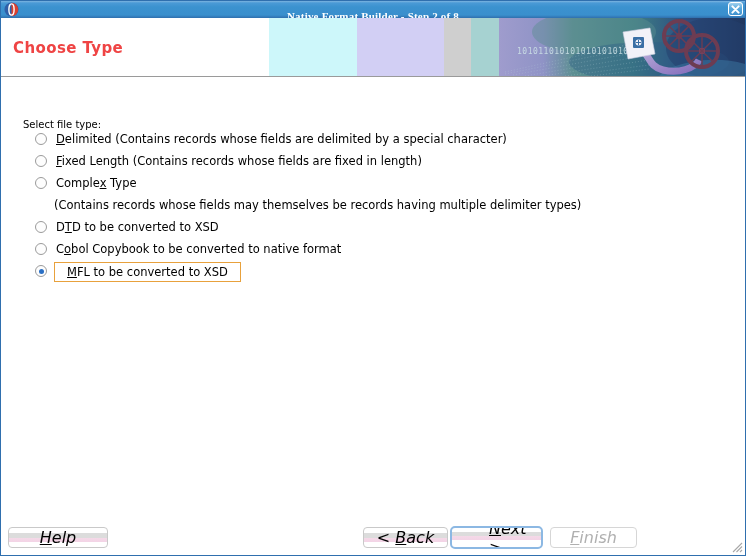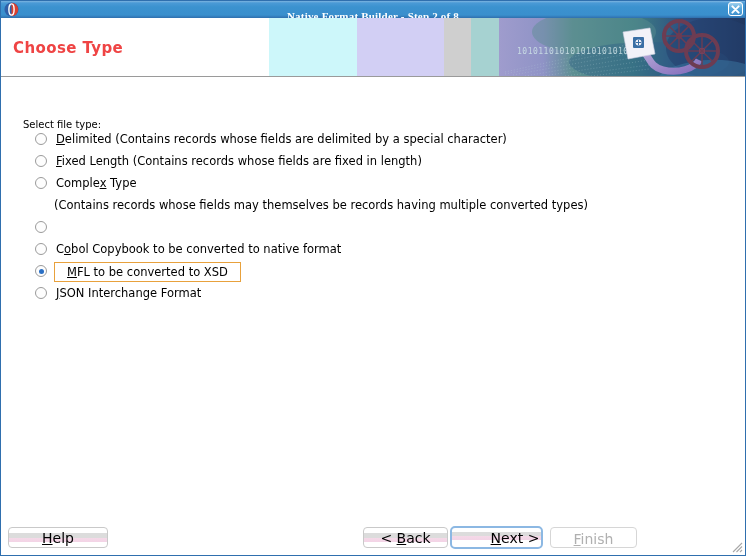--- a/index.html
+++ b/index.html
@@ -192,27 +192,28 @@
     background:
       linear-gradient(to bottom,
         #ffffff 0px,
         #ffffff 5px,
         #dcdcdc 5px,
         #dcdcdc 10px,
         #f5d9e8 10px,
         #f3d4e6 14px,
         #ffffff 14px,
         #ffffff 21px);
-    font-size: 14px;
+    font-size: 16px;
     color: #000000;
     display: flex;
     align-items: center;
     justify-content: center;
     cursor: pointer;
     overflow: hidden;
+    font-style: italic;
   }
   .btn .lbl {
     position: relative;
     z-index: 2;
     background: transparent;
   }
   .btn u { text-decoration: underline; }
   .btn.default {
     border: 2px solid #8cb8e3;
     border-radius: 5px;
@@ -355,35 +356,32 @@
           <span class="opt-label"><u>D</u>elimited (Contains records whose fields are delimited by a special character)</span>
         </div>
         <div class="opt-row">
           <span class="radio"></span>
           <span class="opt-label"><u>F</u>ixed Length (Contains records whose fields are fixed in length)</span>
         </div>
         <div class="opt-row">
           <span class="radio"></span>
           <span class="opt-label">Comple<u>x</u> Type</span>
         </div>
-        <div class="sub-note">(Contains records whose fields may themselves be records having multiple converted types)</div>
+        <div class="sub-note">(Contains records whose fields may themselves be records having multiple delimiter types)</div>
         <div class="opt-row">
           <span class="radio"></span>
+          <span class="opt-label">D<u>T</u>D to be converted to XSD</span>
         </div>
         <div class="opt-row">
           <span class="radio"></span>
           <span class="opt-label">C<u>o</u>bol Copybook to be converted to native format</span>
         </div>
         <div class="opt-row focused">
           <span class="radio checked"></span>
           <span class="opt-label"><u>M</u>FL to be converted to XSD</span>
-        </div>
-        <div class="opt-row">
-          <span class="radio"></span>
-          <span class="opt-label"><u>J</u>SON Interchange Format</span>
         </div>
       </div>
   </div>
 
   <div id="footer">
     <div class="btn" id="btn-help">
         <span class="lbl"><u>H</u>elp</span>
       </div>
     <div class="btn" id="btn-back">
         <span class="lbl">&lt; <u>B</u>ack</span>

